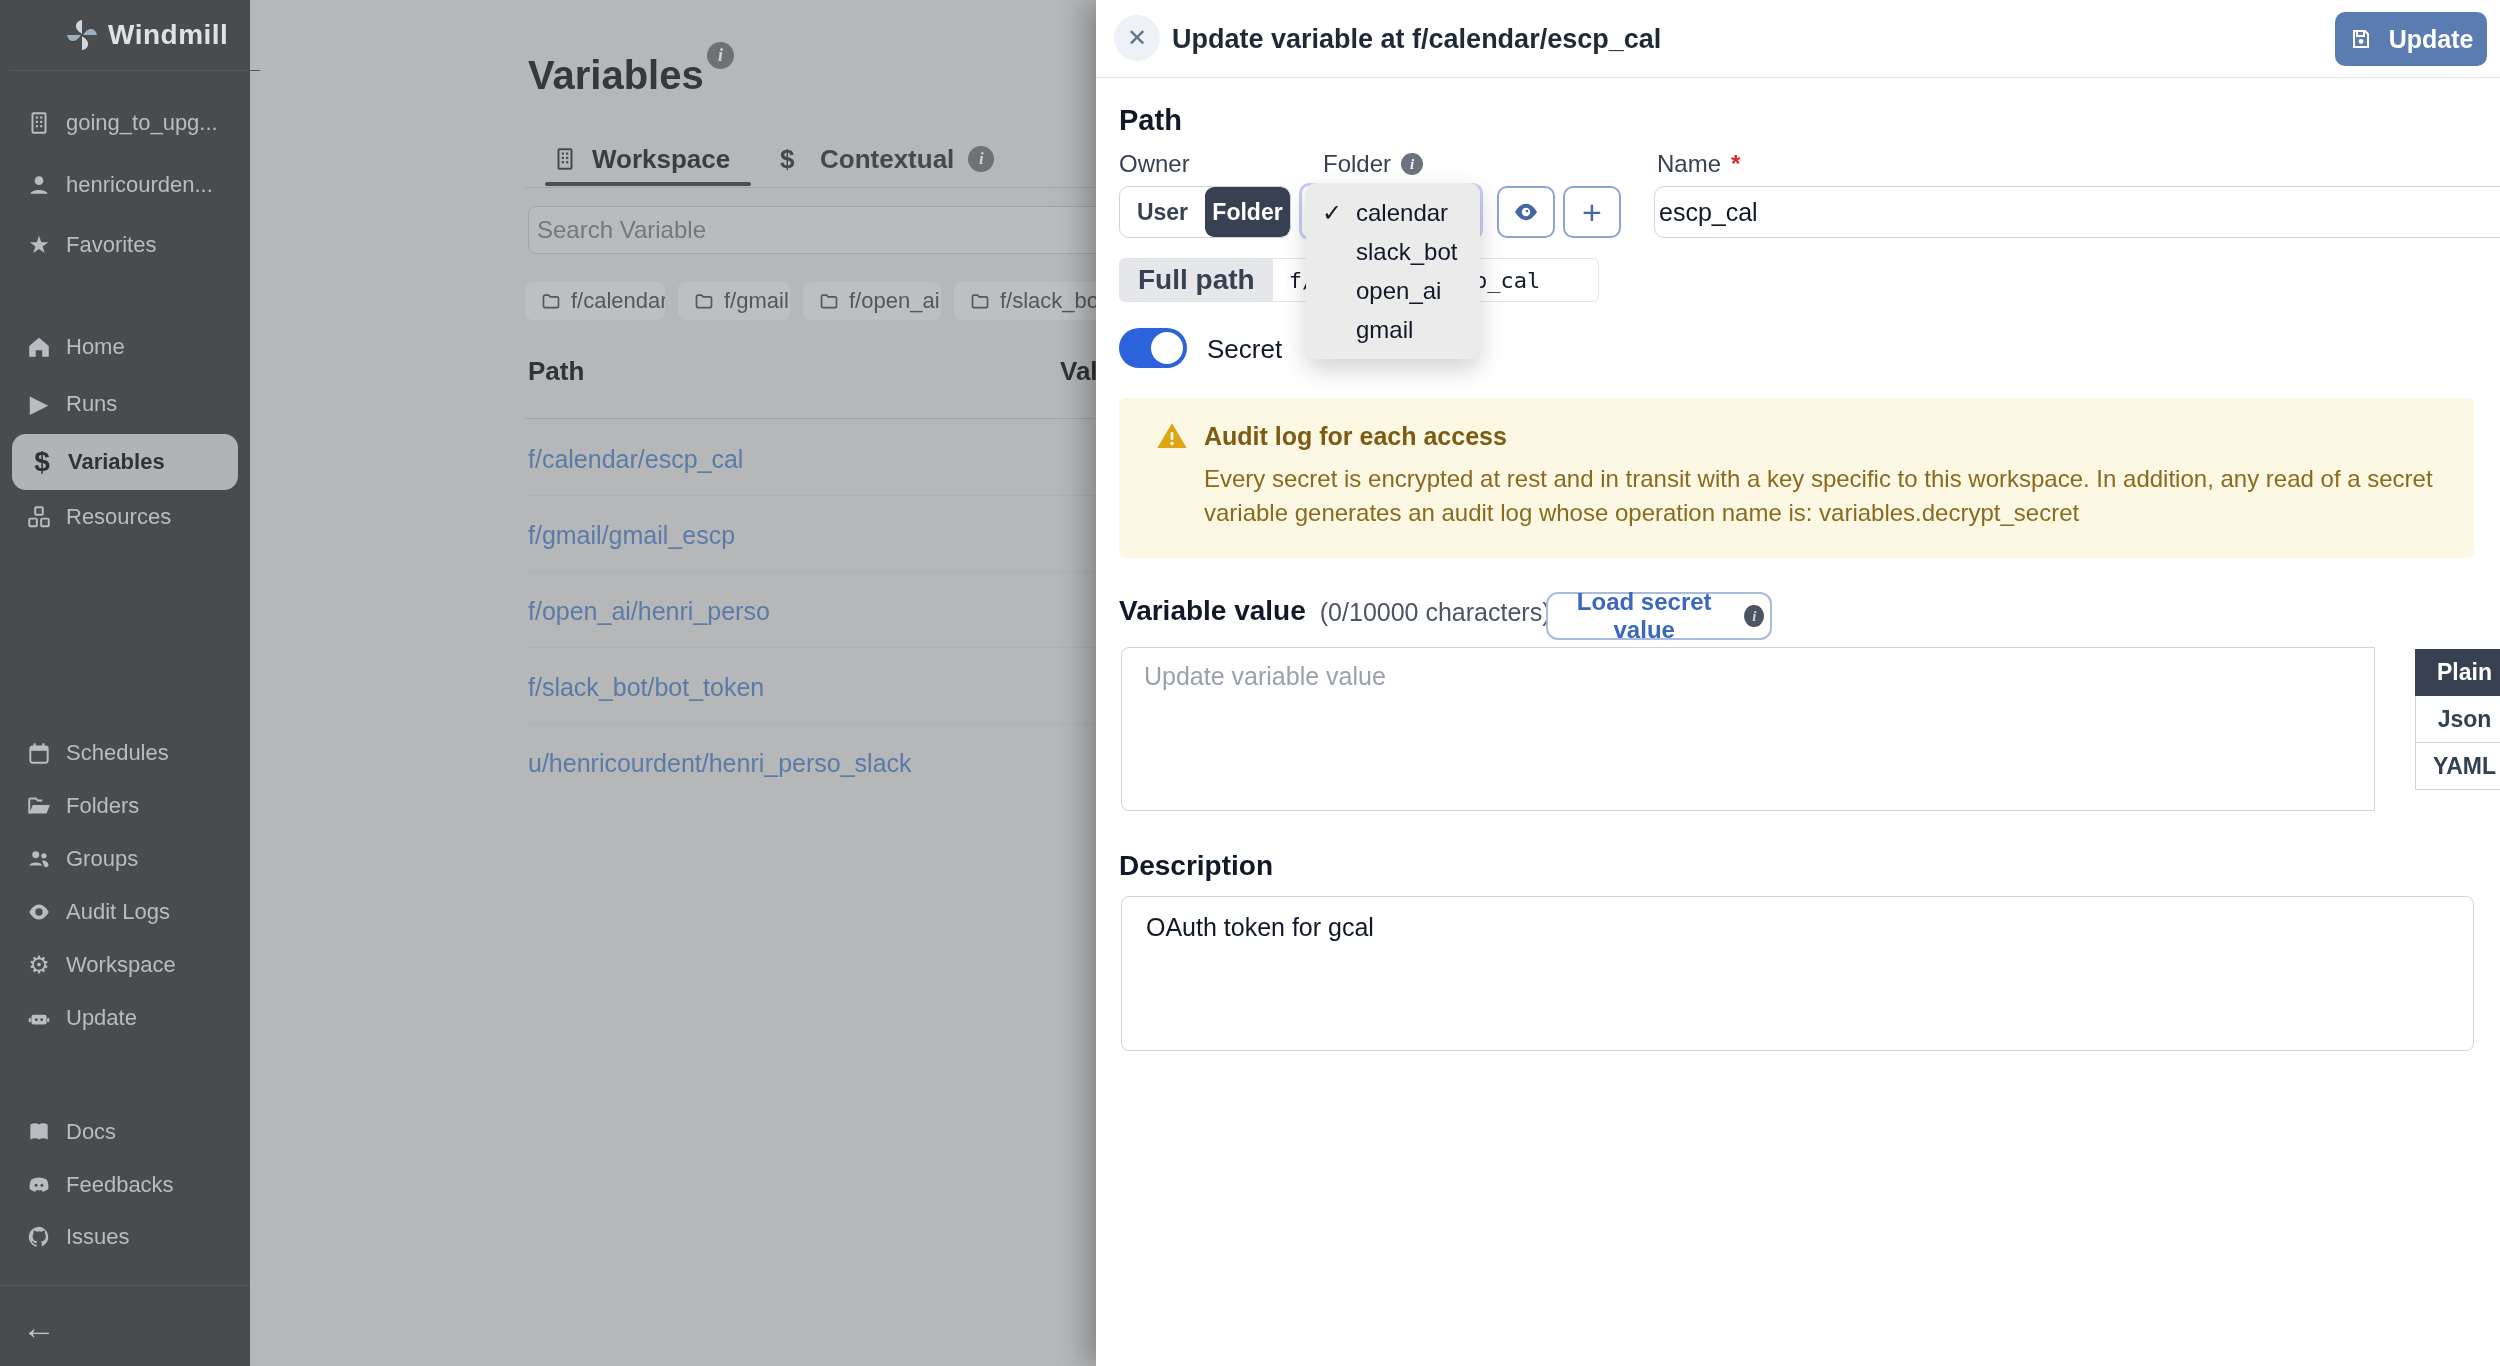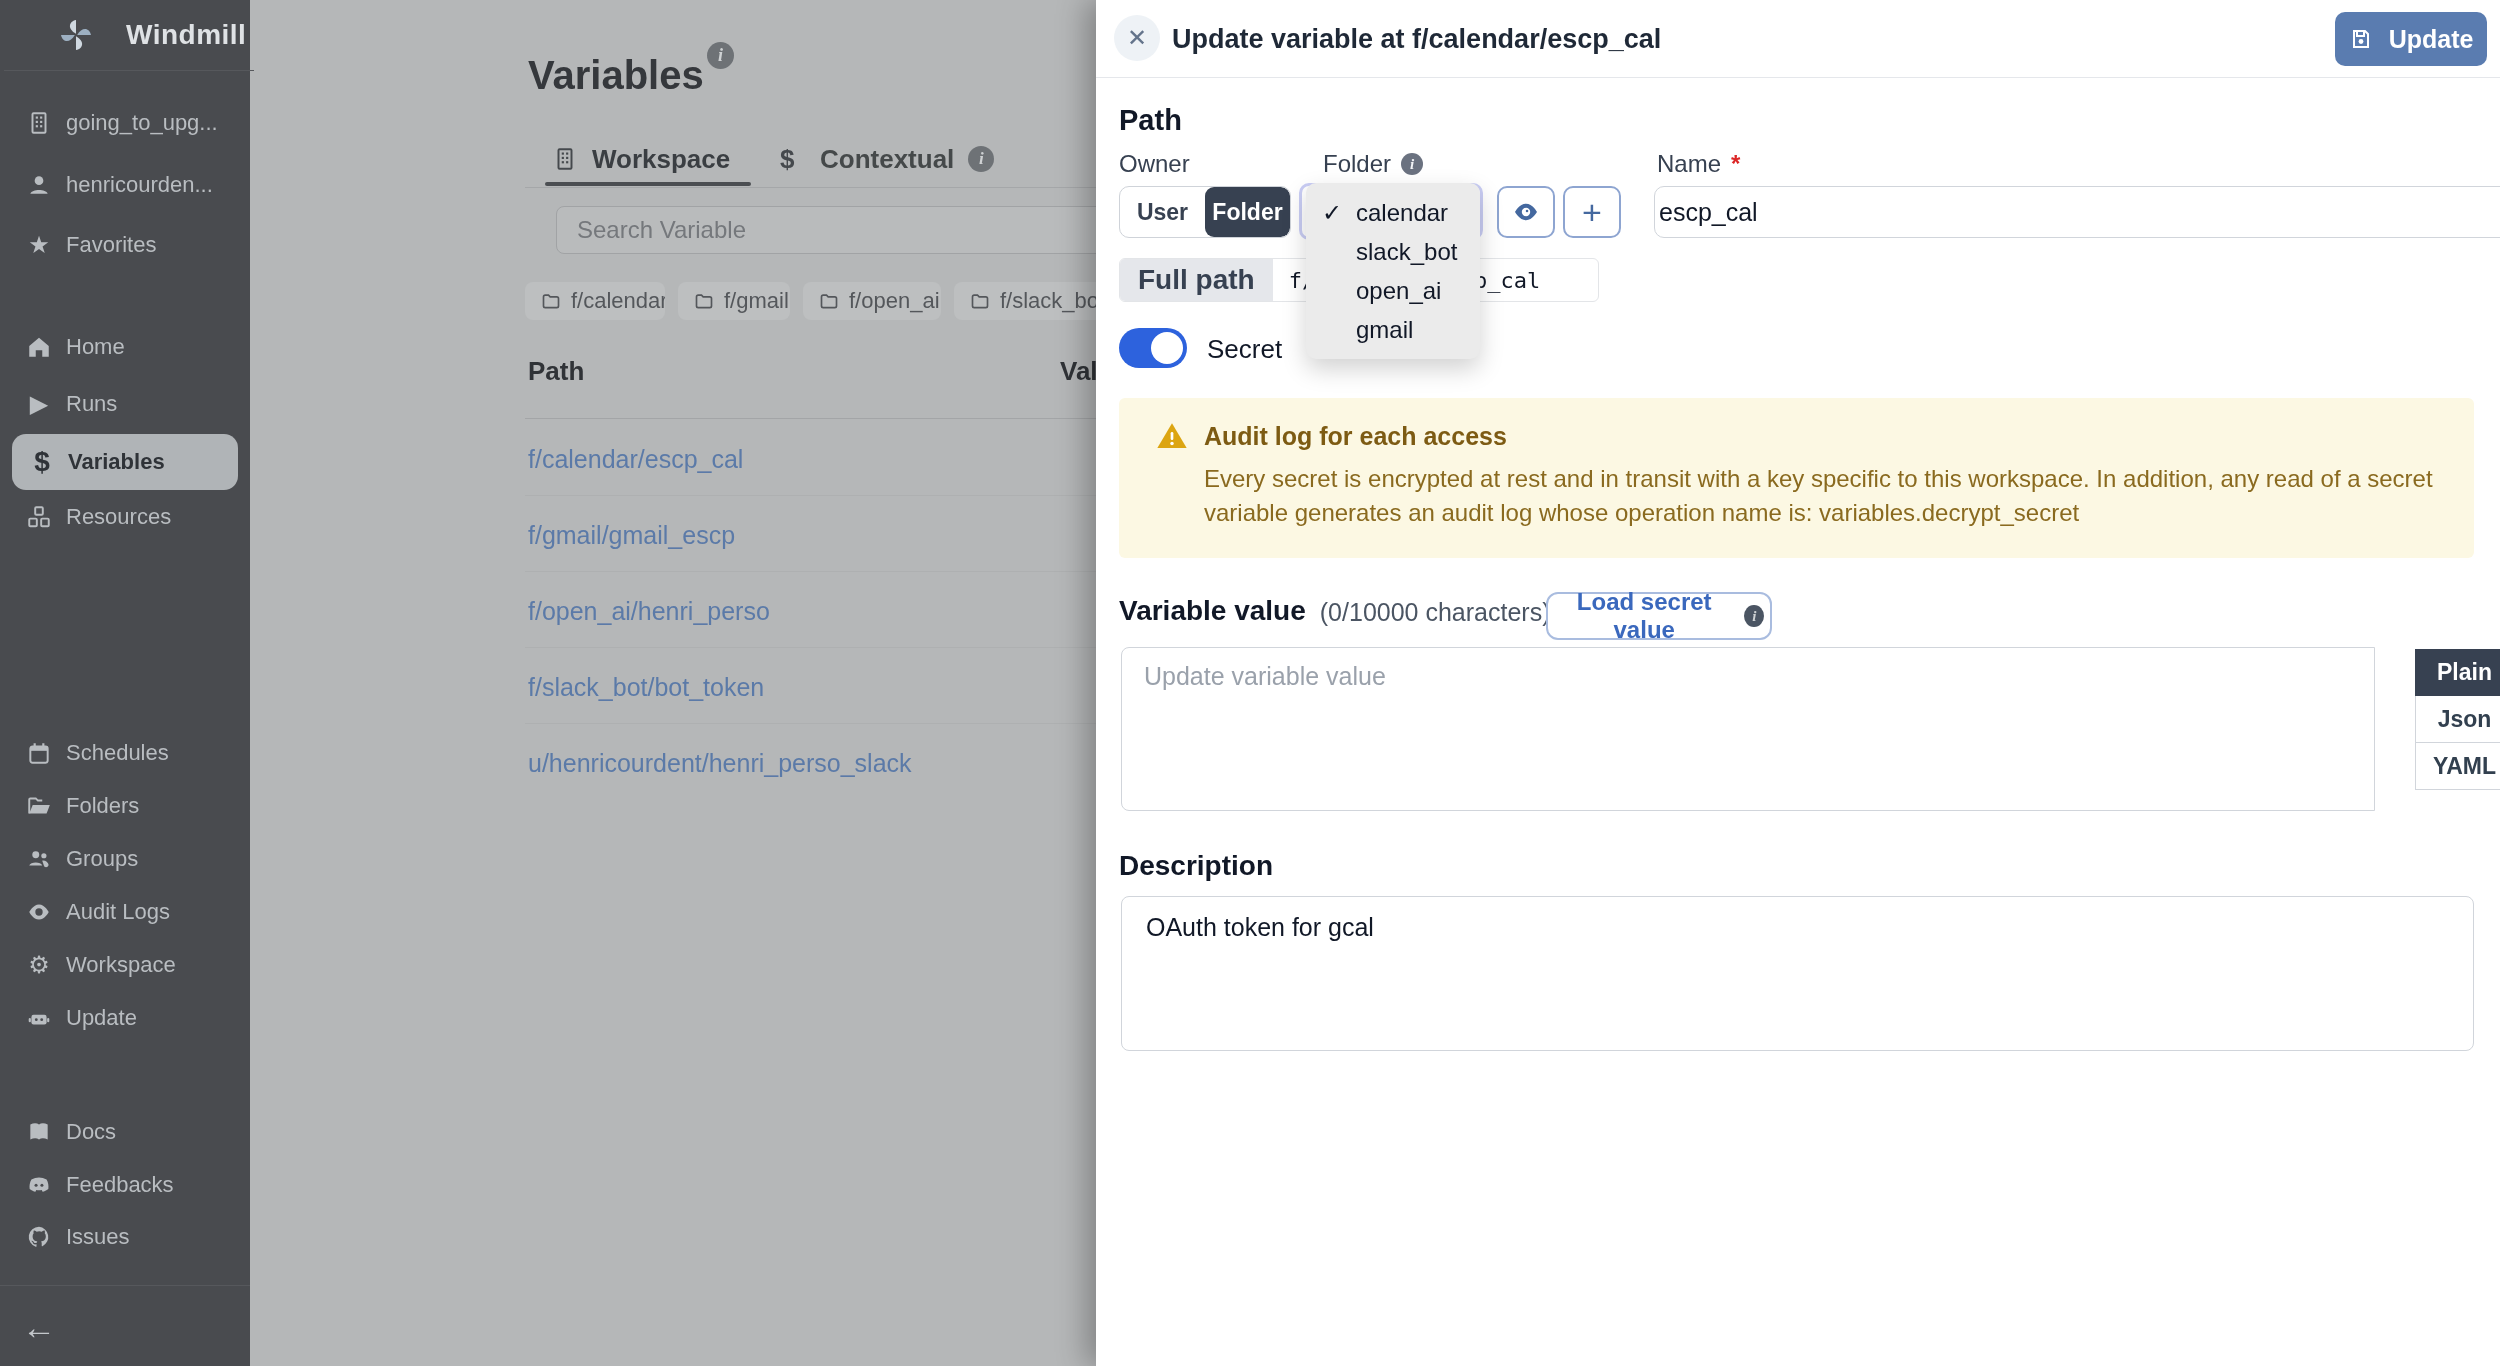--- a/index.html
+++ b/index.html
@@ -3,21 +3,21 @@
 <meta charset="utf-8">
 <style>
   html,body{margin:0;padding:0;}
   body{
     width:2500px;height:1366px;position:relative;overflow:hidden;
     background:#b5b7b8;font-family:"Liberation Sans",sans-serif;
     -webkit-font-smoothing:antialiased;
   }
   
   .sidebar{position:absolute;left:0;top:0;width:250px;height:1366px;background:#494b4f;}
-  .logo-row{position:absolute;left:4px;top:0;width:250px;height:70px;display:flex;align-items:center;border-bottom:1px solid #56585c;gap:24px;}
+  .logo-row{position:absolute;left:10px;top:0;width:250px;height:70px;display:flex;align-items:center;border-bottom:1px solid #56585c;}
   .logo-ico{margin-left:54px;width:36px;height:36px;display:inline-flex;}
   .logo-text{margin-left:8px;color:#dfe2e5;font-size:28px;font-weight:bold;letter-spacing:.5px;}
   .s-item{position:absolute;left:0;width:250px;height:44px;display:flex;align-items:center;cursor:pointer;color:#b9bdc1;}
   .s-ico{position:absolute;left:25px;width:28px;height:28px;display:inline-flex;align-items:center;justify-content:center;font-size:24px;line-height:1;}
   .s-label{position:absolute;left:66px;font-size:22px;white-space:nowrap;}
   .s-item.sel{left:12px;width:226px;height:56px;background:#b0b4b7;border-radius:14px;color:#2f3338;}
   .s-item.sel .s-ico{left:16px;}
   .s-item.sel .s-label{left:56px;font-weight:bold;}
   .side-divider{position:absolute;left:0;width:250px;height:1px;background:#56585c;}
   .collapse{position:absolute;left:22px;top:1308px;font-size:34px;color:#c3c7cb;cursor:pointer;}
@@ -27,22 +27,22 @@
   .info-dot{display:inline-flex;align-items:center;justify-content:center;border-radius:50%;background:#6e7276;color:#cfd2d4;font-family:"Liberation Serif",serif;font-weight:bold;font-style:italic;}
   .title-info{position:absolute;left:457px;top:42px;width:27px;height:27px;font-size:18px;}
   .tab{position:absolute;top:138px;height:42px;display:flex;align-items:center;gap:14px;color:#3a3e42;cursor:pointer;}
   .tab .t-label{font-size:26px;font-weight:600;}
   .tab-ico{width:26px;height:26px;display:inline-flex;font-size:26px;line-height:1;color:#45494d;}
   .tab1{left:302px;}
   .tab2{left:530px;color:#45494a;}
   .tab-underline{position:absolute;left:295px;top:182px;width:206px;height:4px;background:#4b4e52;border-radius:2px;}
   .tabs-line{position:absolute;left:275px;top:187px;width:900px;height:1px;background:#a5a7a9;}
   .search{position:absolute;left:278px;top:206px;width:600px;height:48px;box-sizing:border-box;
-    background:#b9bbbc;border:1px solid #a1a3a5;border-radius:8px;padding:0 20px;
-    font-size:24px;color:#3c4044;font-family:"Liberation Sans",sans-serif;margin-left:28px;}
+    background:#b9bbbc;border:1px solid #a1a3a5;border-radius:8px;padding:0 8px;
+    font-size:24px;color:#3c4044;font-family:"Liberation Sans",sans-serif;}
   .search::placeholder{color:#75787c;}
   .chips{position:absolute;left:275px;top:282px;display:flex;gap:13px;}
   .chip{height:38px;box-sizing:border-box;display:flex;align-items:center;gap:10px;padding:0 16px;
     background:#bdbfc0;border-radius:8px;color:#54575b;font-size:22px;cursor:pointer;white-space:nowrap;overflow:hidden;}
   .chip svg{flex:0 0 auto;}
   .chip.c1{width:140px}.chip.c2{width:112px}.chip.c3{width:138px}.chip.c4{width:150px}
   .th{position:absolute;top:356px;font-size:26px;font-weight:bold;color:#303337;}
   .th-path{left:278px;} .th-value{left:810px;}
   .thead-line{position:absolute;left:275px;top:418px;width:900px;height:1px;background:#a3a5a7;}
   .vrow{position:absolute;left:275px;width:900px;height:76px;}

